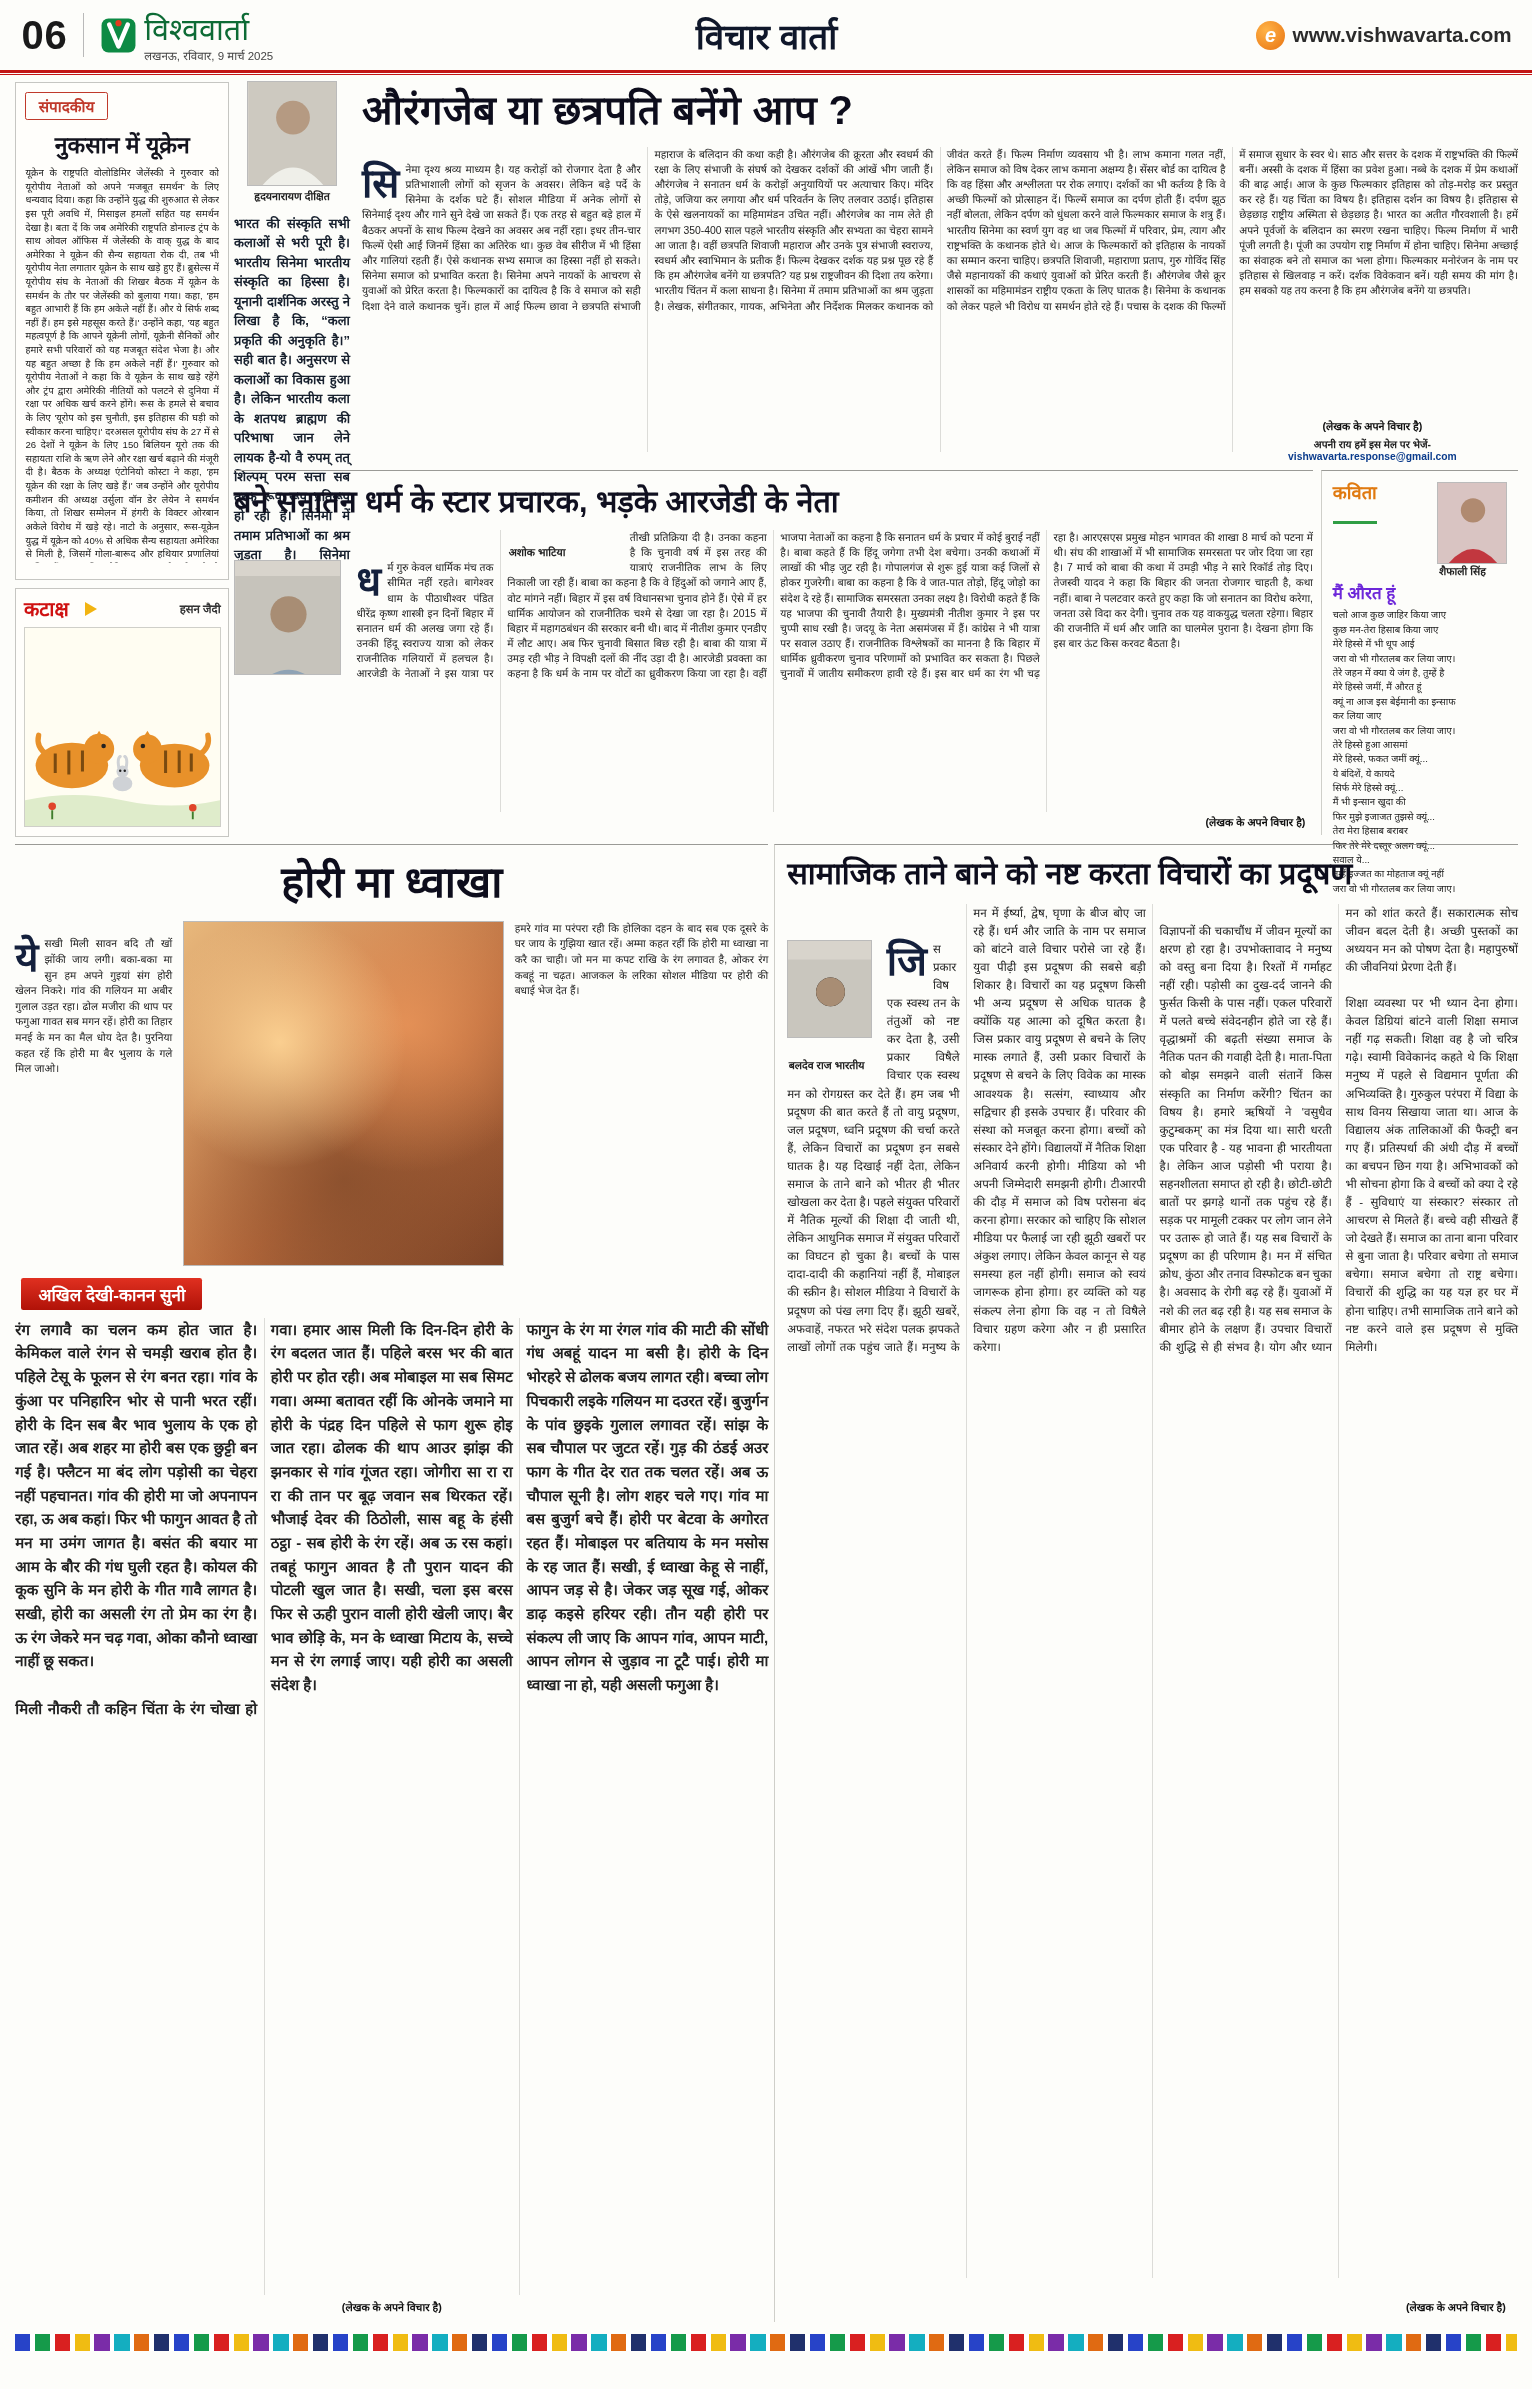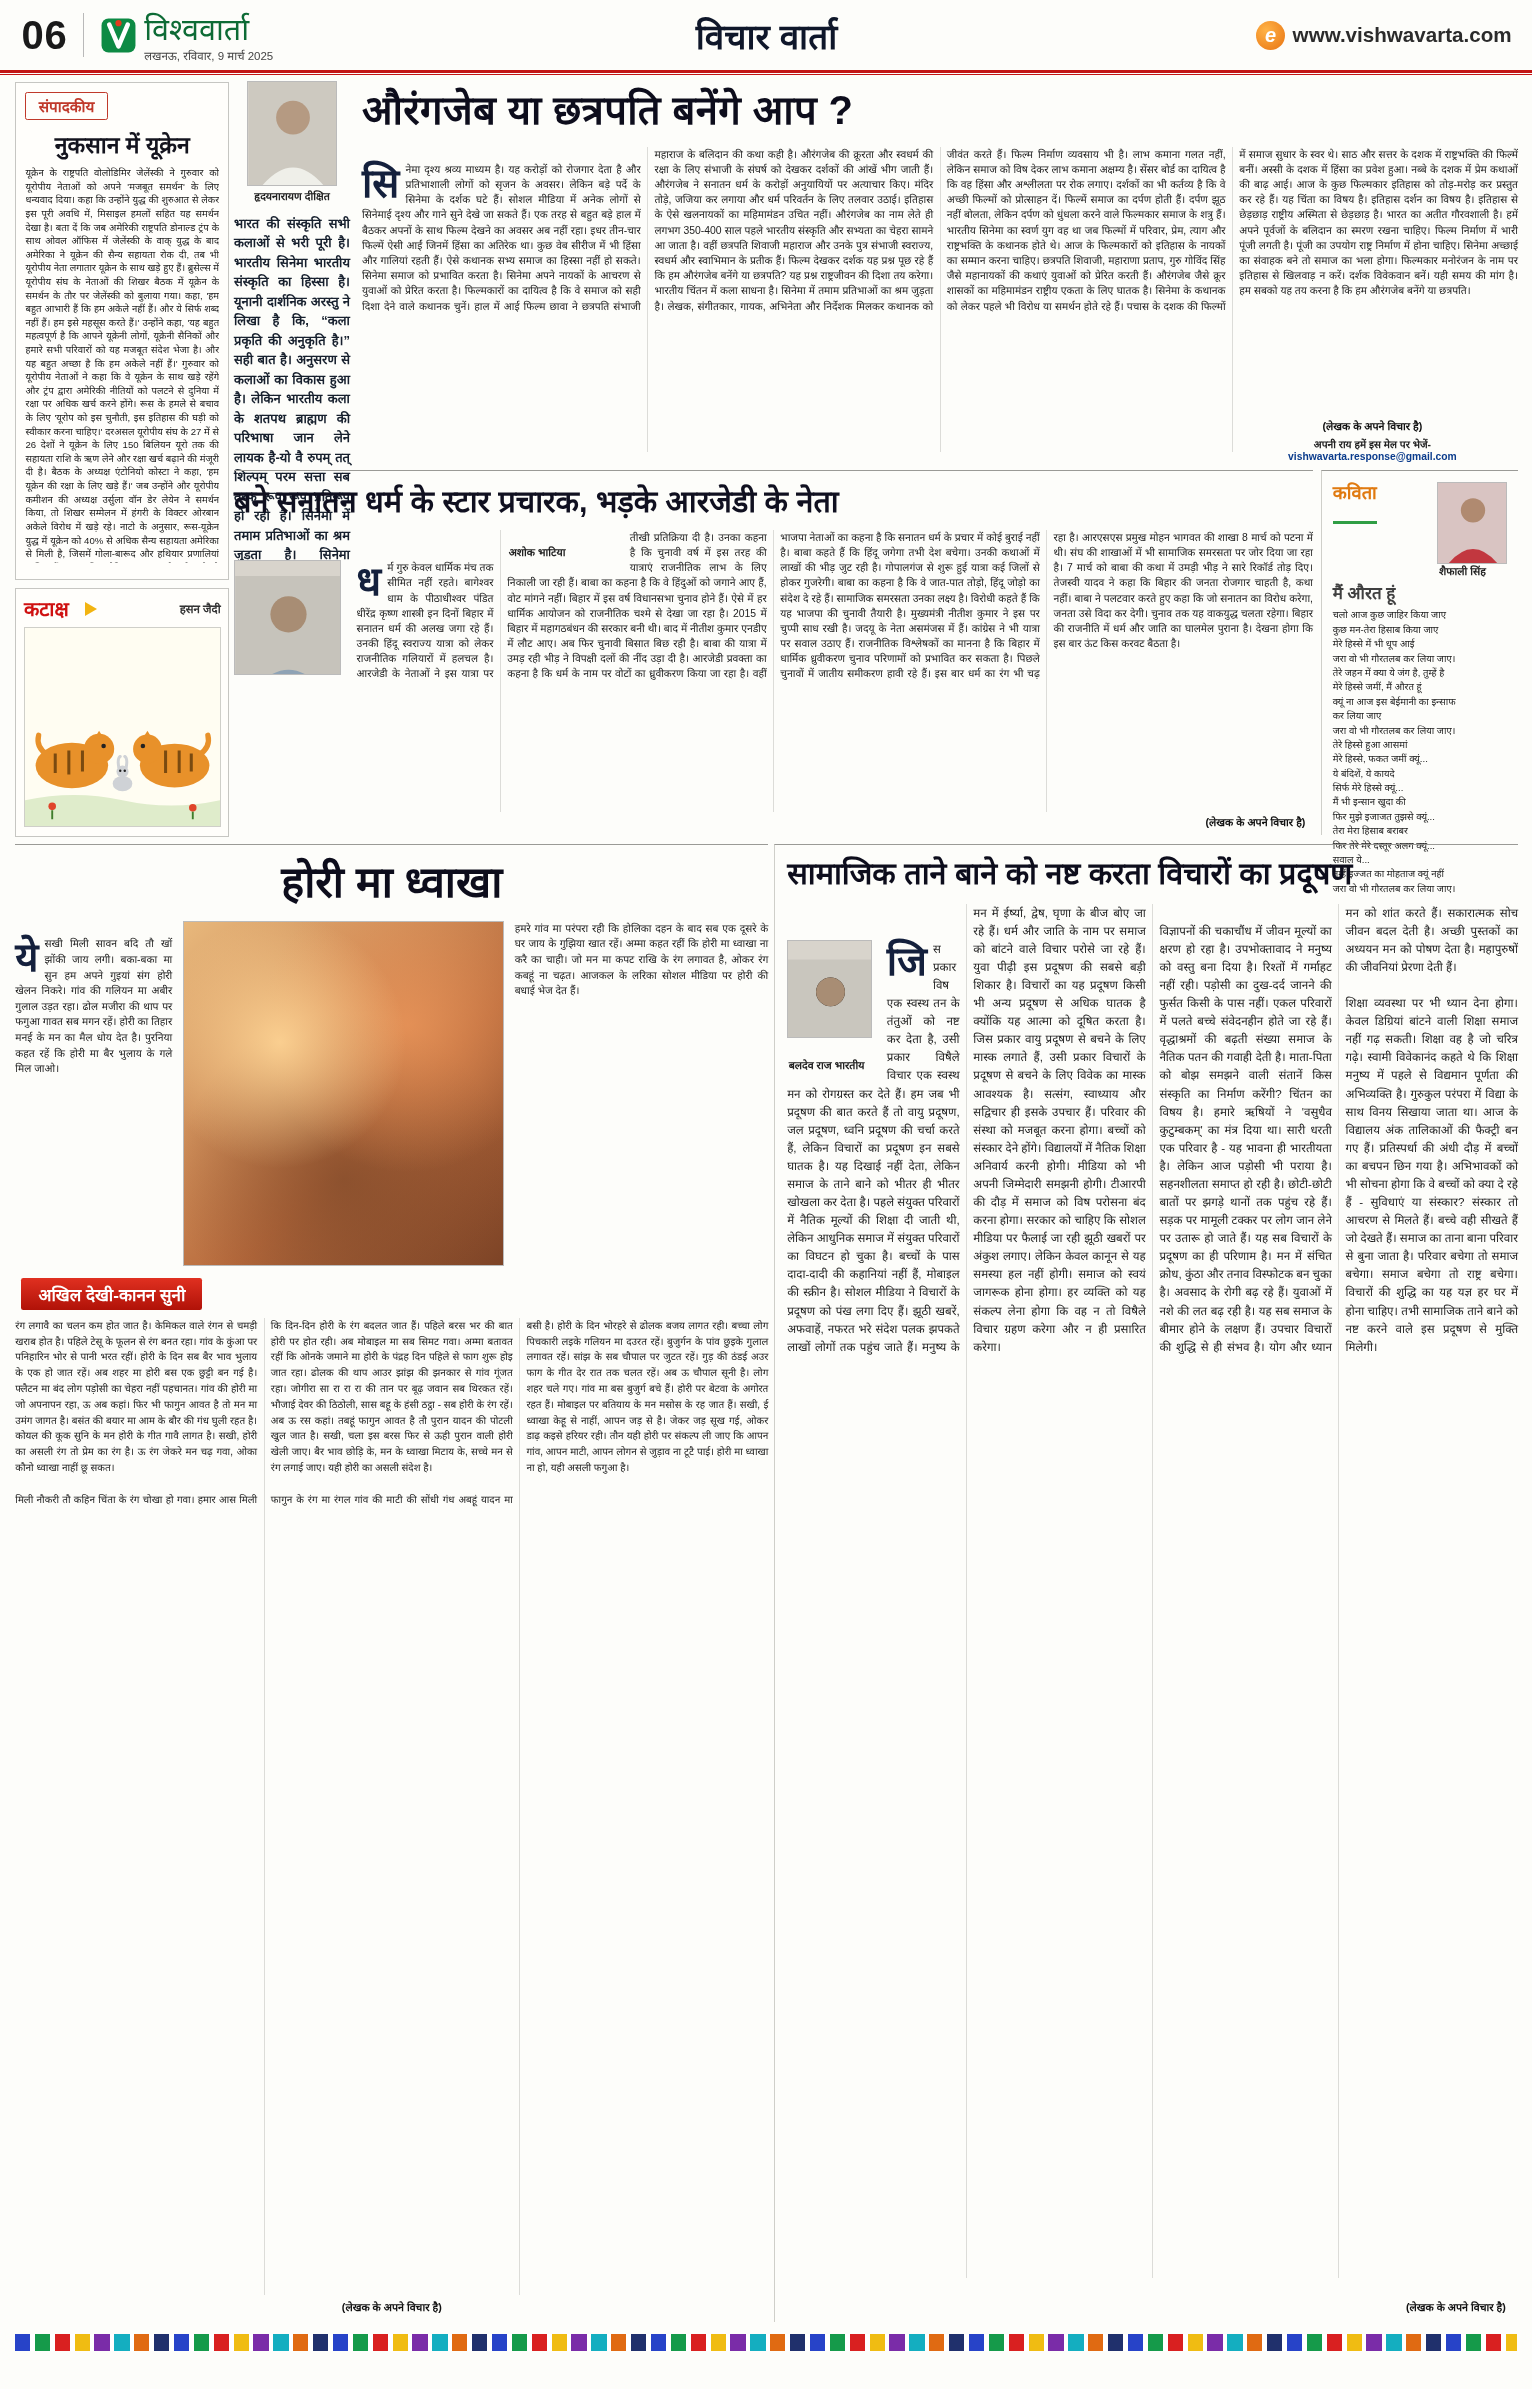--- a/index.html
+++ b/index.html
@@ -82,21 +82,21 @@
   .float-photo .photo{ width:107px; height:115px; border:0.8px solid #bbb; }
   .rjd-end{ position:absolute; right:7.6px; bottom:6.1px; }
 
   
   .poem{ left:1321px; top:470px; width:197px; height:365px; border-left:0.8px solid #cfcfc9;
          border-top:1.5px solid #9a9a96; padding:7.6px 7.6px 0 10.7px; }
   .poem-label{ display:inline-block; font-size:18.3px; font-weight:bold; color:#e07a10;
                border-bottom:3.1px solid #2f9e44; padding-bottom:17px; }
   .poem-photo{ float:right; width:73px; margin:3.1px 0 3.1px 6.1px; }
   .poem-photo .photo{ width:70px; height:82px; border:0.8px solid #bbb; }
-  .poem-title{ clear:right; font-size:17px; font-weight:bold; color:#404040;
+  .poem-title{ clear:right; font-size:17px; font-weight:bold; color:#6d28d9;
                margin:6.1px 0 4.6px; }
   .poem-text{ font-size:9.6px; line-height:1.5; color:#222; white-space:pre-line; }
 
   
   .hori{ left:15.3px; top:844px; width:753px; height:1478px; border-top:1.5px solid #9a9a96;
          padding-top:6.1px; }
   .hori-head{ font-size:43px; font-weight:bold; text-align:center; color:#0d0d1c; }
   .hori-media{ display:flex; gap:10.7px; margin-top:10.7px; height:345px; }
   .hori-intro{ width:157px; font-size:10.4px; line-height:1.5; }
   .hori-author{ width:115px; flex:0 0 auto; }
@@ -104,21 +104,21 @@
   .bigphoto{ width:321px; flex:0 0 auto; border:0.8px solid #bbb;
              background:
                radial-gradient(circle at 30% 35%, rgba(255,214,150,.9), rgba(255,214,150,0) 40%),
                radial-gradient(circle at 70% 30%, rgba(236,150,90,.8), rgba(236,150,90,0) 45%),
                radial-gradient(circle at 50% 75%, rgba(120,70,40,.65), rgba(120,70,40,0) 55%),
                linear-gradient(135deg,#e8b87c,#b86a3c 60%,#7c4326); }
   .hori-intro2{ flex:1; font-size:10.4px; line-height:1.5; }
   .sub-label{ display:inline-block; margin:12.2px 0 7.6px 6.1px; padding:4.6px 17px;
               background:linear-gradient(#e03020,#b01208); color:#fff; font-weight:bold;
               font-size:17px; border-radius:2.3px; }
-  .hori-body{ height:977px; font-size:10px; line-height:1.58; }
+  .hori-body{ height:977px; font-size:15px; line-height:1.58;font-weight:bold; }
   .hori-body .cols{ column-count:3; }
   .hori-end{ position:absolute; left:0; right:0; bottom:7.6px; text-align:center; }
 
   
   .poll{ left:774px; top:844px; width:744px; height:1478px; border-top:1.5px solid #9a9a96;
          border-left:0.8px solid #cfcfc9; padding:6.1px 0 0 12.2px; }
   .poll-head{ font-size:30.5px; font-weight:bold; color:#0d0d1c; }
   .poll-body{ margin-top:10.7px; height:1374px; font-size:11.6px; line-height:1.56; }
   .poll-body .cols{ column-count:4; }
   .poll-author{ float:left; width:92px; margin:0 7.6px 4.6px 0; }

